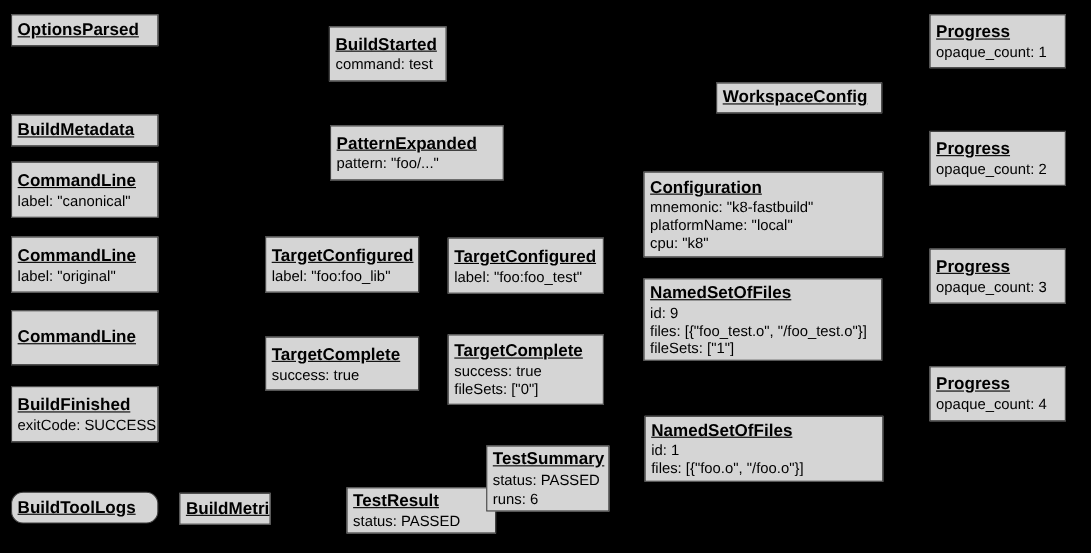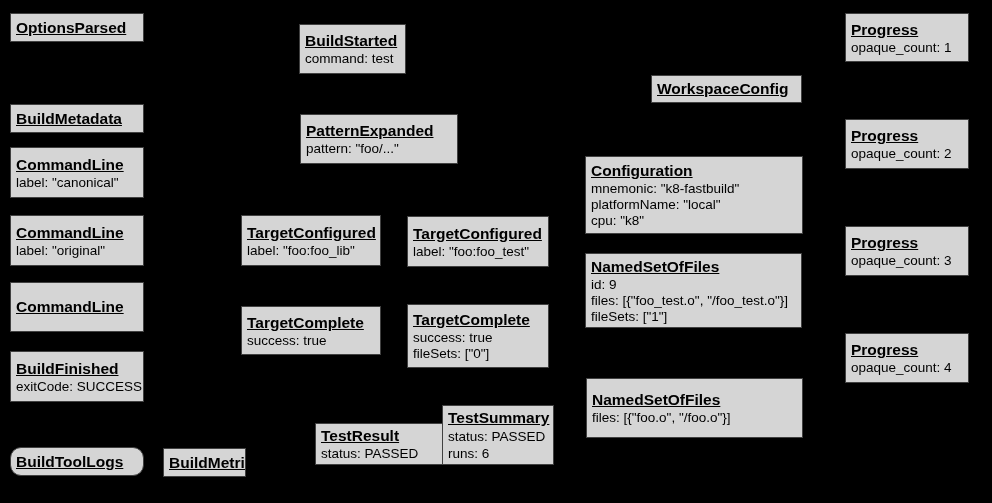--- a/index.html
+++ b/index.html
@@ -43,21 +43,21 @@
   .p5 {left:10px;  top:282px; width:134px; height:50px;}
   .p6 {left:10px;  top:351px; width:134px; height:51px;}
   .p7 {left:10px;  top:447px; width:134px; height:29px;border-radius:11px;}
   .p8 {left:163px; top:448px; width:83px; height:29px;}
   .p9 {left:299px; top:24px;  width:107px; height:50px;}
   .p10{left:300px; top:114px; width:158px; height:50px;}
   .p11{left:241px; top:215px; width:140px; height:51px;}
   .p12{left:407px; top:216px; width:142px; height:51px;}
   .p13{left:241px; top:306px; width:140px; height:49px;}
   .p14{left:407px; top:304px; width:142px; height:64px;}
-  .p15{left:315px; top:423px; width:136px; height:42px;}
+  .p15{left:315px; top:443px; width:136px; height:42px;}
   .p16{left:442px; top:405px; width:112px; height:60px;justify-content:space-between;}
   .p17{left:651px; top:75px;  width:151px; height:28px;}
   .p18{left:585px; top:156px; width:218px; height:78px;}
   .p19{left:585px; top:253px; width:217px; height:75px;}
   .p20{left:586px; top:378px; width:217px; height:60px;}
   .p21{left:845px; top:13px;  width:124px; height:49px;}
   .p22{left:845px; top:119px; width:124px; height:50px;}
   .p23{left:845px; top:226px; width:124px; height:50px;}
   .p24{left:845px; top:333px; width:124px; height:50px;}
 </style>
@@ -157,20 +157,21 @@
 
   <div class="box p19">
     <div class="t">NamedSetOfFiles</div>
     <div class="l">id: 9</div>
     <div class="l">files: [{"foo_test.o", "/foo_test.o"}]</div>
     <div class="l">fileSets: ["1"]</div>
   </div>
 
   <div class="box p20">
     <div class="t">NamedSetOfFiles</div>
+    <div class="l">id: 1</div>
     <div class="l">files: [{"foo.o", "/foo.o"}]</div>
   </div>
 
   <div class="box p21">
     <div class="t">Progress</div>
     <div class="l">opaque_count: 1</div>
   </div>
 
   <div class="box p22">
     <div class="t">Progress</div>

